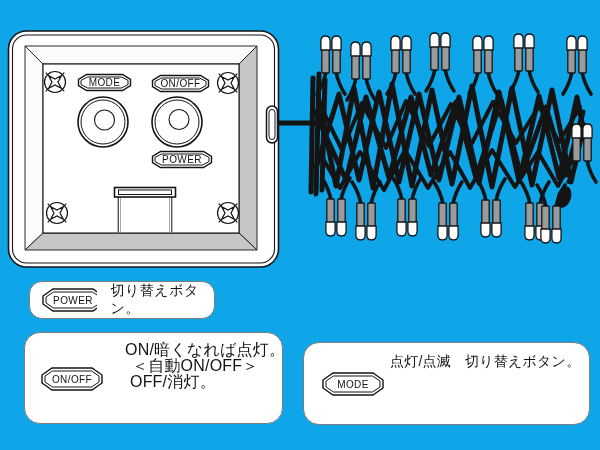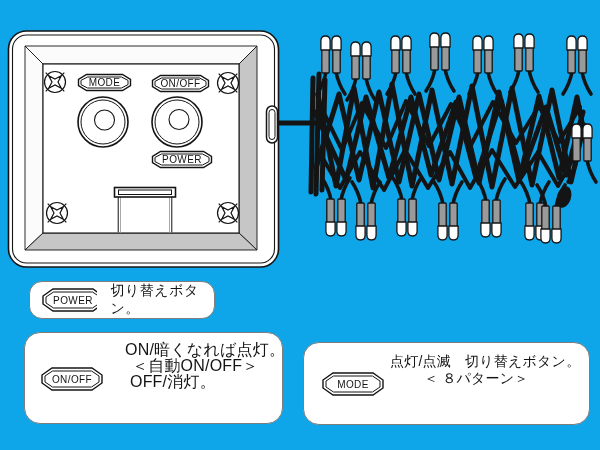--- a/index.html
+++ b/index.html
@@ -176,17 +176,16 @@
   </div>
 
   <div class="legend-box" id="mode-box">
     <svg class="pill-svg" width="62" height="24">
       <path d="M11 1 H51 L61 8 V16 L51 23 H11 L1 16 V8 Z" fill="#ffffff" stroke="#141414" stroke-width="1.4"></path>
       <path d="M11.5 4 H50.5 L58 9 V15 L50.5 20 H11.5 L4 15 V9 Z" fill="none" stroke="#141414" stroke-width="1"></path>
       <text class="pill-text" x="31" y="15.5" text-anchor="middle">MODE</text>
     </svg>
     <div class="txt">
       <span class="line l0">点灯/点滅　切り替えボタン。</span>
-      <span class="line l1">＜ ８パターン＞</span>
     </div>
   </div>
 
 </div>
 
 </body></html>

